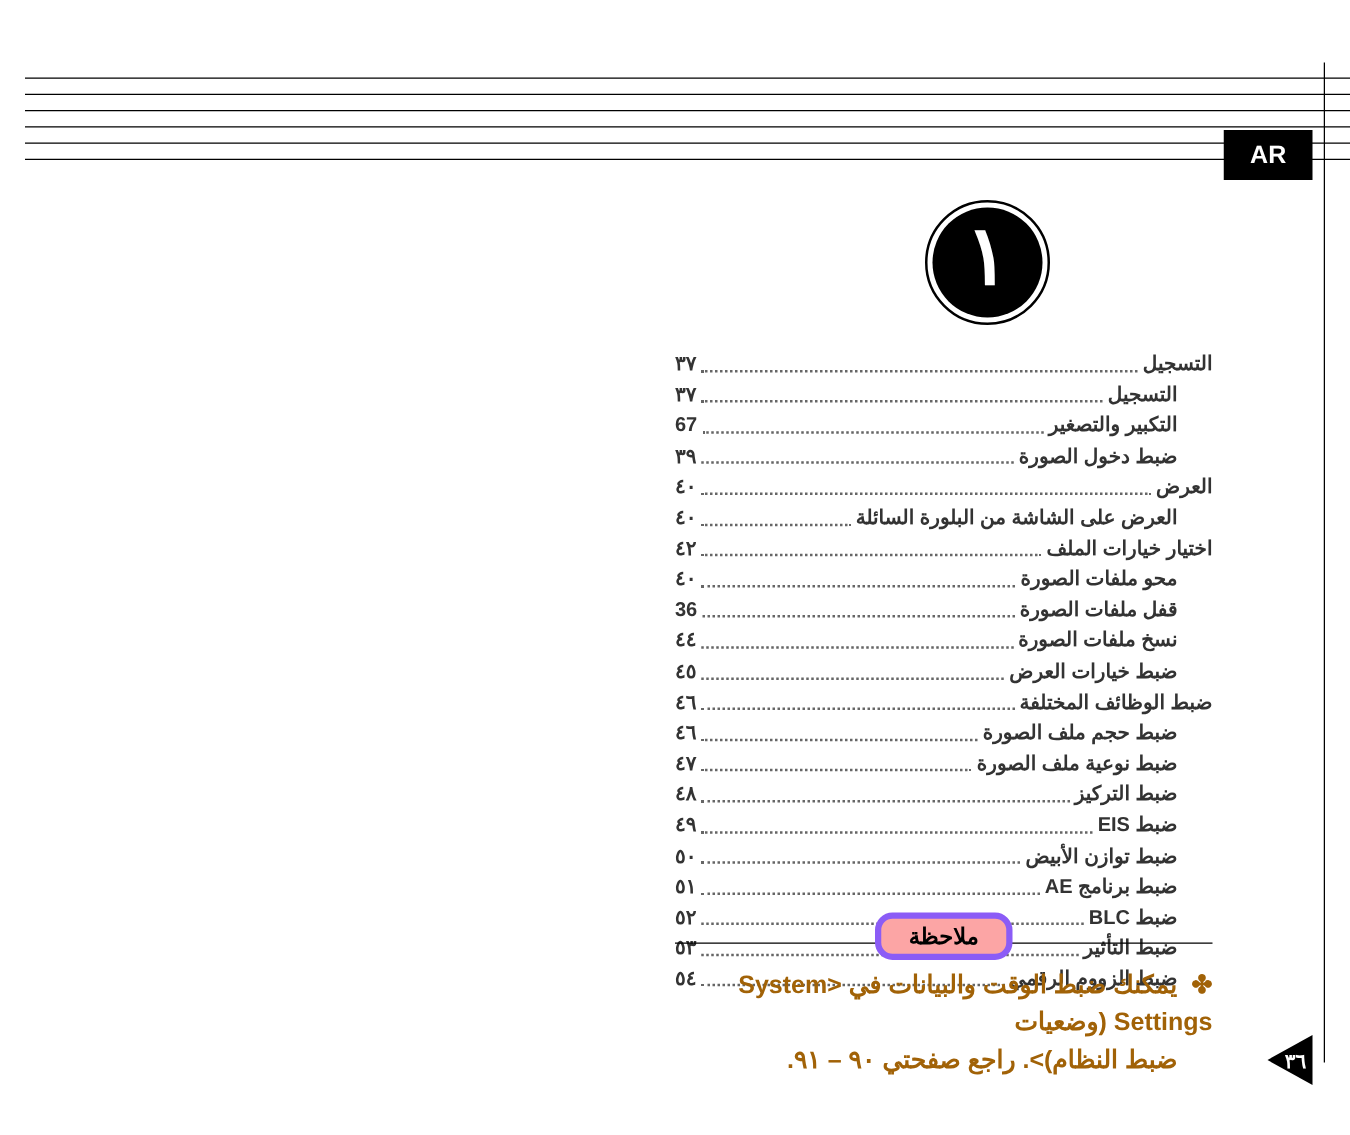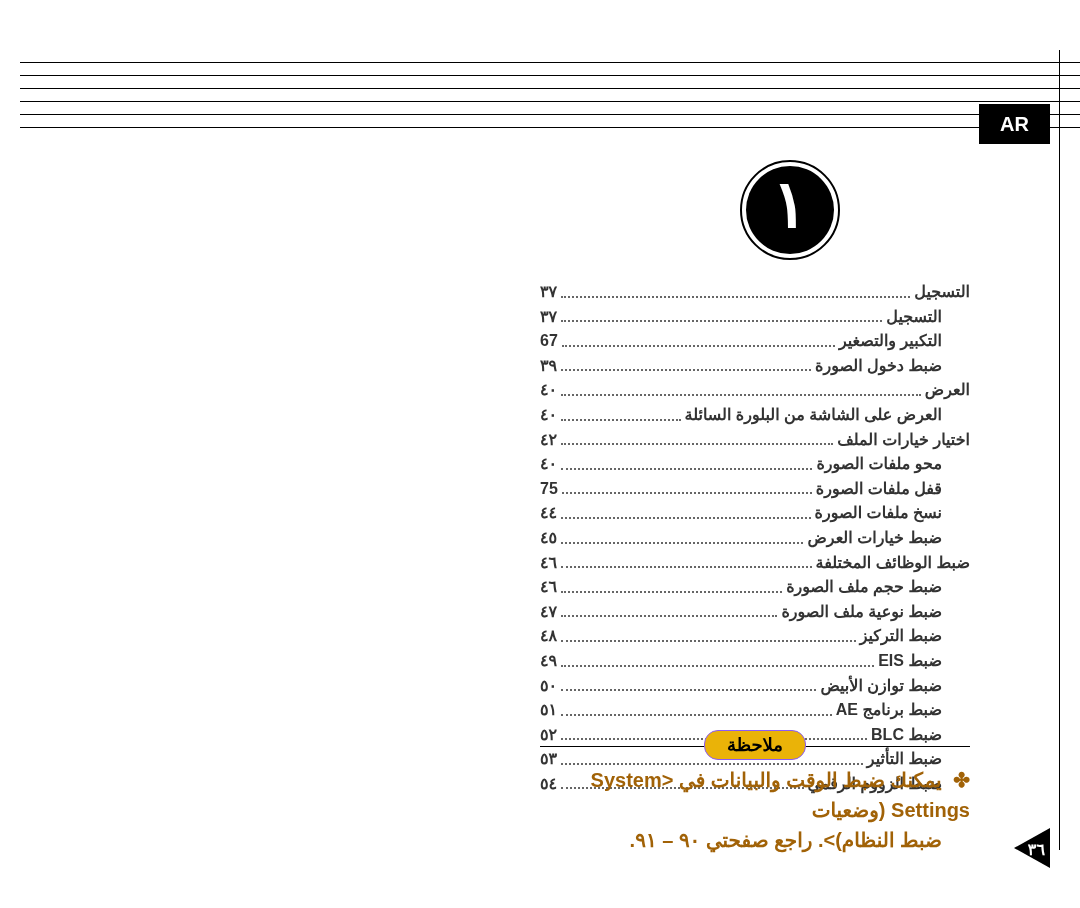--- a/index.html
+++ b/index.html
@@ -126,26 +126,26 @@
   
   .note-wrap {
     position: absolute;
     top: 730px;
     right: 110px;
     width: 430px;
     text-align: center;
   }
   .note-label {
     display: inline-block;
-    border: 1px solid #8b5cf6;
+    border: 5px solid #8b5cf6;
     border-radius: 14px;
     padding: 3px 22px;
     font-size: 18px;
     font-weight: bold;
-    background: #eab308;
+    background: #fca5a5;
     position: relative;
     z-index: 2;
   }
   .note-bar {
     height: 1px;
     background: #000;
     margin-top: -14px;
     position: relative;
     z-index: 1;
   }
@@ -245,21 +245,21 @@
       <span class="page">٤٢</span>
     </div>
     <div class="row sub">
       <span class="title">محو ملفات الصورة</span>
       <span class="dots"></span>
       <span class="page">٤٠</span>
     </div>
     <div class="row sub">
       <span class="title">قفل ملفات الصورة</span>
       <span class="dots"></span>
-      <span class="page">75</span>
+      <span class="page">36</span>
     </div>
     <div class="row sub">
       <span class="title">نسخ ملفات الصورة</span>
       <span class="dots"></span>
       <span class="page">٤٤</span>
     </div>
     <div class="row sub">
       <span class="title">ضبط خيارات العرض</span>
       <span class="dots"></span>
       <span class="page">٤٥</span>

